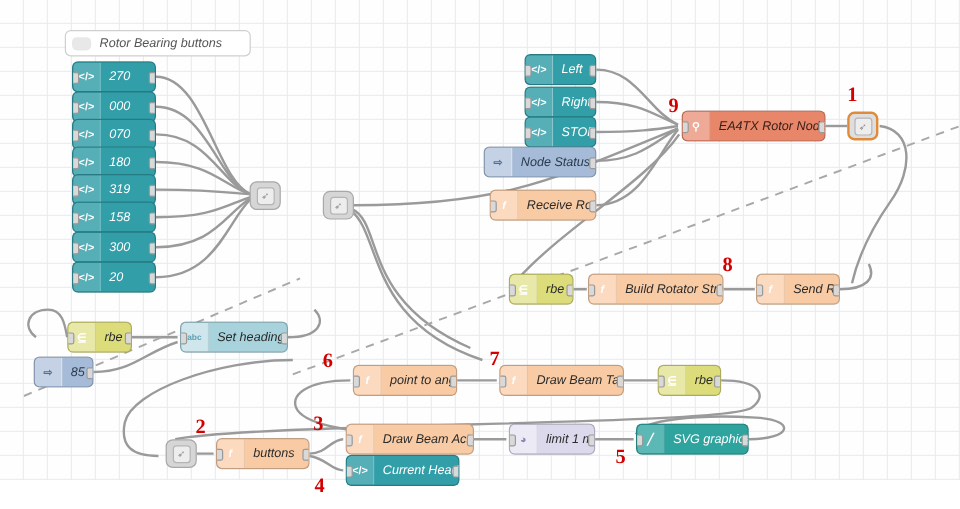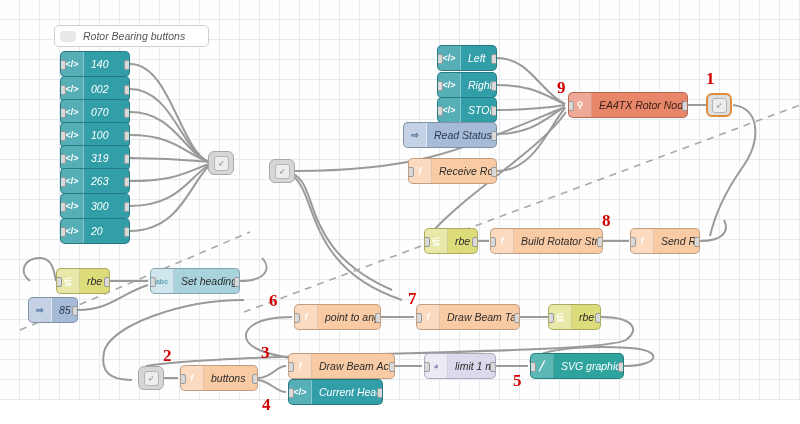--- a/index.html
+++ b/index.html
@@ -178,51 +178,51 @@
     </g>
   </svg>
 
   <div class="node n-comment" style="left:54px;top:25px;width:155px;height:22px;">
     <span class="ico"></span>
     <span class="lbl">Rotor Bearing buttons</span>
   </div>
 
   <div class="node n-inject-teal" style="left:60px;top:51px;width:70px;">
     <span class="ico">&lt;/&gt;</span>
-    <span class="lbl">140</span>
+    <span class="lbl">270</span>
     <span class="port in"></span>
     <span class="port out"></span>
   </div>
   <div class="node n-inject-teal" style="left:60px;top:76px;width:70px;">
     <span class="ico">&lt;/&gt;</span>
-    <span class="lbl">002</span>
+    <span class="lbl">000</span>
     <span class="port in"></span>
     <span class="port out"></span>
   </div>
   <div class="node n-inject-teal" style="left:60px;top:99px;width:70px;">
     <span class="ico">&lt;/&gt;</span>
     <span class="lbl">070</span>
     <span class="port in"></span>
     <span class="port out"></span>
   </div>
   <div class="node n-inject-teal" style="left:60px;top:122px;width:70px;">
     <span class="ico">&lt;/&gt;</span>
-    <span class="lbl">100</span>
+    <span class="lbl">180</span>
     <span class="port in"></span>
     <span class="port out"></span>
   </div>
   <div class="node n-inject-teal" style="left:60px;top:145px;width:70px;">
     <span class="ico">&lt;/&gt;</span>
     <span class="lbl">319</span>
     <span class="port in"></span>
     <span class="port out"></span>
   </div>
   <div class="node n-inject-teal" style="left:60px;top:168px;width:70px;">
     <span class="ico">&lt;/&gt;</span>
-    <span class="lbl">263</span>
+    <span class="lbl">158</span>
     <span class="port in"></span>
     <span class="port out"></span>
   </div>
   <div class="node n-inject-teal" style="left:60px;top:193px;width:70px;">
     <span class="ico">&lt;/&gt;</span>
     <span class="lbl">300</span>
     <span class="port in"></span>
     <span class="port out"></span>
   </div>
   <div class="node n-inject-teal" style="left:60px;top:218px;width:70px;">
@@ -259,21 +259,21 @@
   </div>
   <div class="node n-inject-teal" style="left:437px;top:97px;width:60px;">
     <span class="ico">&lt;/&gt;</span>
     <span class="lbl">STOP</span>
     <span class="port in"></span>
     <span class="port out"></span>
   </div>
 
   <div class="node n-inject-blue" style="left:403px;top:122px;width:94px;">
     <span class="ico">⇨</span>
-    <span class="lbl">Read Status</span>
+    <span class="lbl">Node Status</span>
     <span class="port out"></span>
   </div>
 
   <div class="node n-function" style="left:408px;top:158px;width:89px;">
     <span class="ico">
         <i>f</i>
       </span>
     <span class="lbl">Receive Rotator</span>
     <span class="port in"></span>
     <span class="port out"></span>

